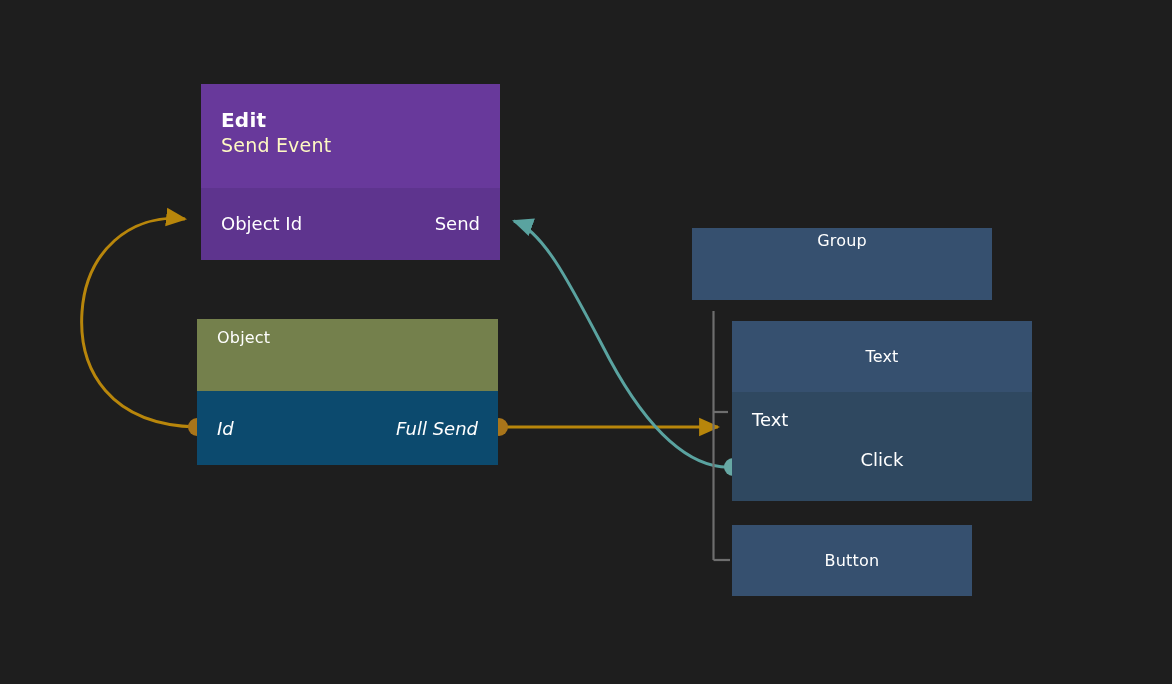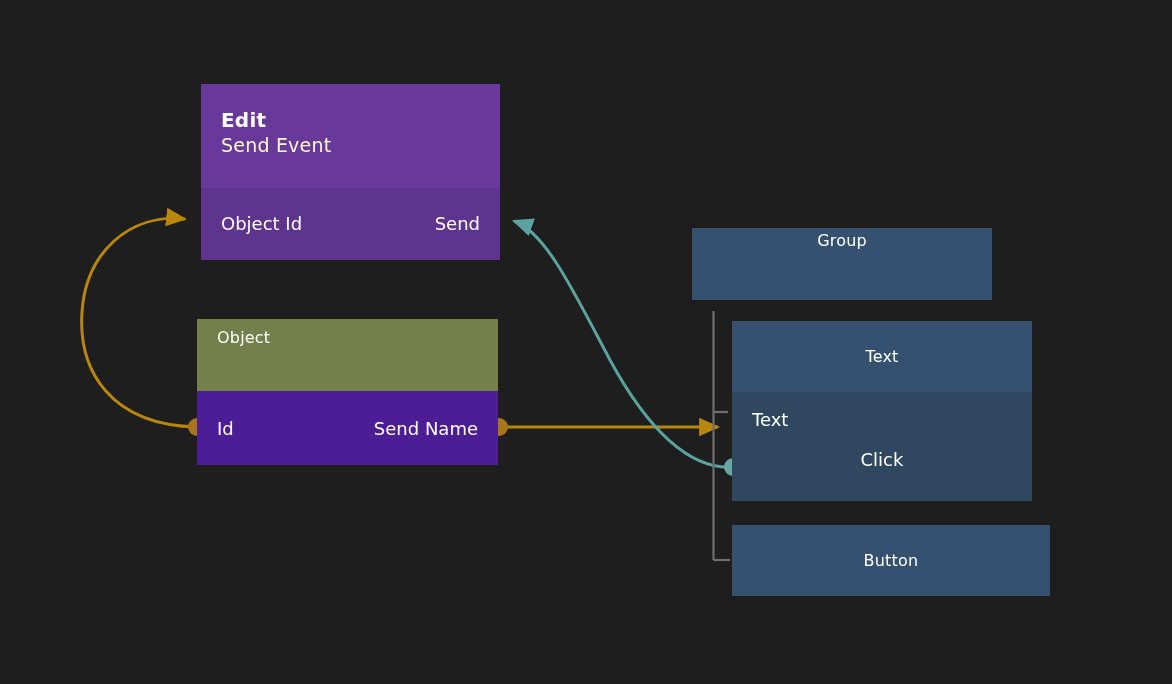--- a/index.html
+++ b/index.html
@@ -86,36 +86,36 @@
 
   
   #node-edit { left: 201px; top: 84px; width: 299px; height: 176px; }
   #node-edit .node-header { height: 104px; background: #68399b; padding-top: 24px; justify-content: flex-start; }
   #node-edit .node-body { height: 72px; background: #5e348e; }
   #node-edit .port-row { top: 25px; }
 
   
   #node-object { left: 197px; top: 319px; width: 301px; height: 146px; }
   #node-object .node-header { height: 72px; background: #74804c; padding-top: 6px; justify-content: flex-start; }
-  #node-object .node-body { height: 74px; background: #4c1d95; }
+  #node-object .node-body { height: 74px; background: #0c4a6e; font-style: italic; }
   #node-object .port-row { top: 27px; }
 
   
   #node-group { left: 692px; top: 228px; width: 300px; height: 72px; }
   #node-group .node-header { height: 72px; background: #36506f; display: flex; align-items: center; justify-content: flex-start; padding-top: 0; }
 
   
   #node-text { left: 732px; top: 321px; width: 300px; height: 180px; }
   #node-text .node-header { height: 71px; background: #36506f; display: flex; align-items: center; padding-top: 0; }
   #node-text .node-body { height: 109px; background: #2f4860; }
   #node-text .port-row.row-text  { top: 17px; }
   #node-text .port-row.row-click { top: 57px; justify-content: center; }
 
   
-  #node-button { left: 732px; top: 525px; width: 318px; height: 71px; }
+  #node-button { left: 732px; top: 525px; width: 240px; height: 71px; }
   #node-button .node-header { height: 71px; background: #36506f; display: flex; align-items: center; padding-top: 0; }
 
   .node-header.vcenter { justify-content: center; }
 </style>
 </head>
 <body>
 
 <div id="canvas">
 
   <svg id="wires" viewBox="0 0 1172 684" width="1172" height="684">
@@ -163,21 +163,21 @@
     </div>
   </div>
 
   <div class="node" id="node-object">
     <div class="node-header">
       <div class="title-plain">Object</div>
     </div>
     <div class="node-body">
       <div class="port-row">
         <span class="port-label-left">Id</span>
-        <span class="port-label-right">Send Name</span>
+        <span class="port-label-right">Full Send</span>
       </div>
     </div>
   </div>
 
   <div class="node" id="node-group">
     <div class="node-header vcenter">
       <div class="title-plain">Group</div>
     </div>
   </div>
 

